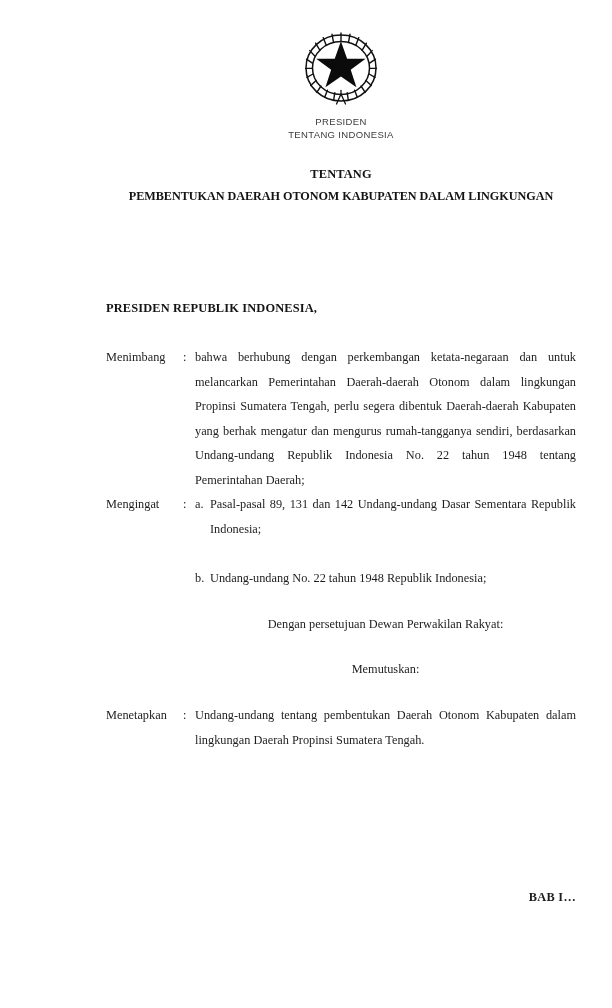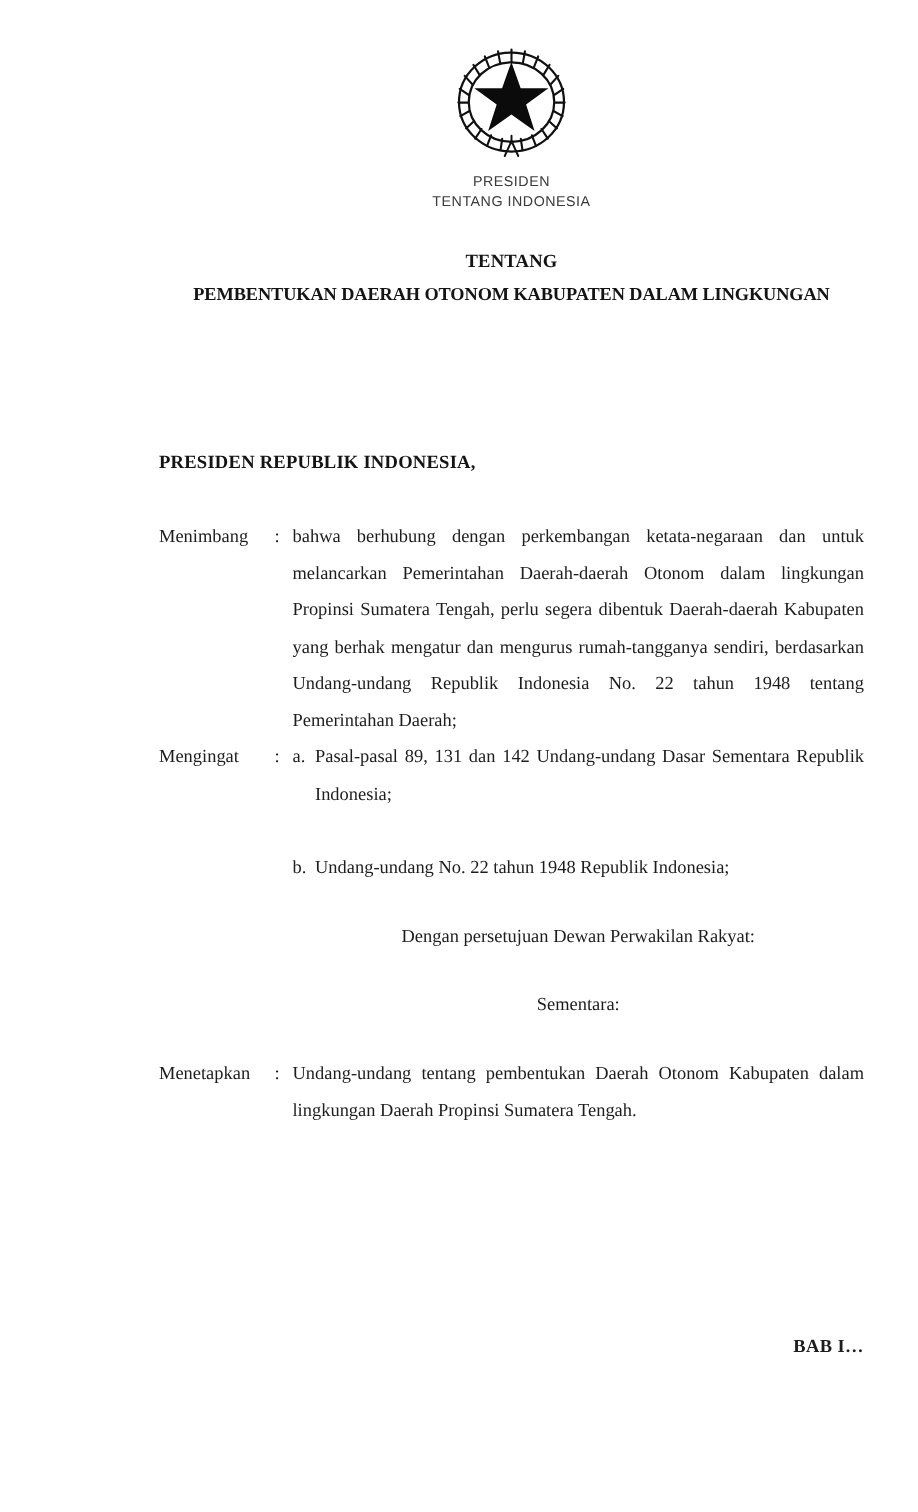--- a/index.html
+++ b/index.html
@@ -226,21 +226,21 @@
         <span>Pasal-pasal 89, 131 dan 142 Undang-undang Dasar Sementara Republik Indonesia;</span>
       </div>
       <div class="list-item no-stretch" style="margin-top:24.5px;">
         <span class="marker">b.</span>
         <span>Undang-undang No. 22 tahun 1948 Republik Indonesia;</span>
       </div>
     </div>
   </div>
 
   <div class="center-line" style="top:612px;">Dengan persetujuan Dewan Perwakilan Rakyat:</div>
-  <div class="center-line" style="top:657px;">Sementara:</div>
+  <div class="center-line" style="top:657px;">Memutuskan:</div>
 
   <div class="clause" style="top:703px;">
     <span class="clause-label">Menetapkan</span>
     <span class="clause-colon">:</span>
     <div class="clause-body">
       <p class="no-stretch">Undang-undang tentang pembentukan Daerah Otonom Kabupaten dalam lingkungan Daerah Propinsi Sumatera Tengah.</p>
     </div>
   </div>
 
   <div class="footer-note" style="top:890px;">BAB I…</div>

